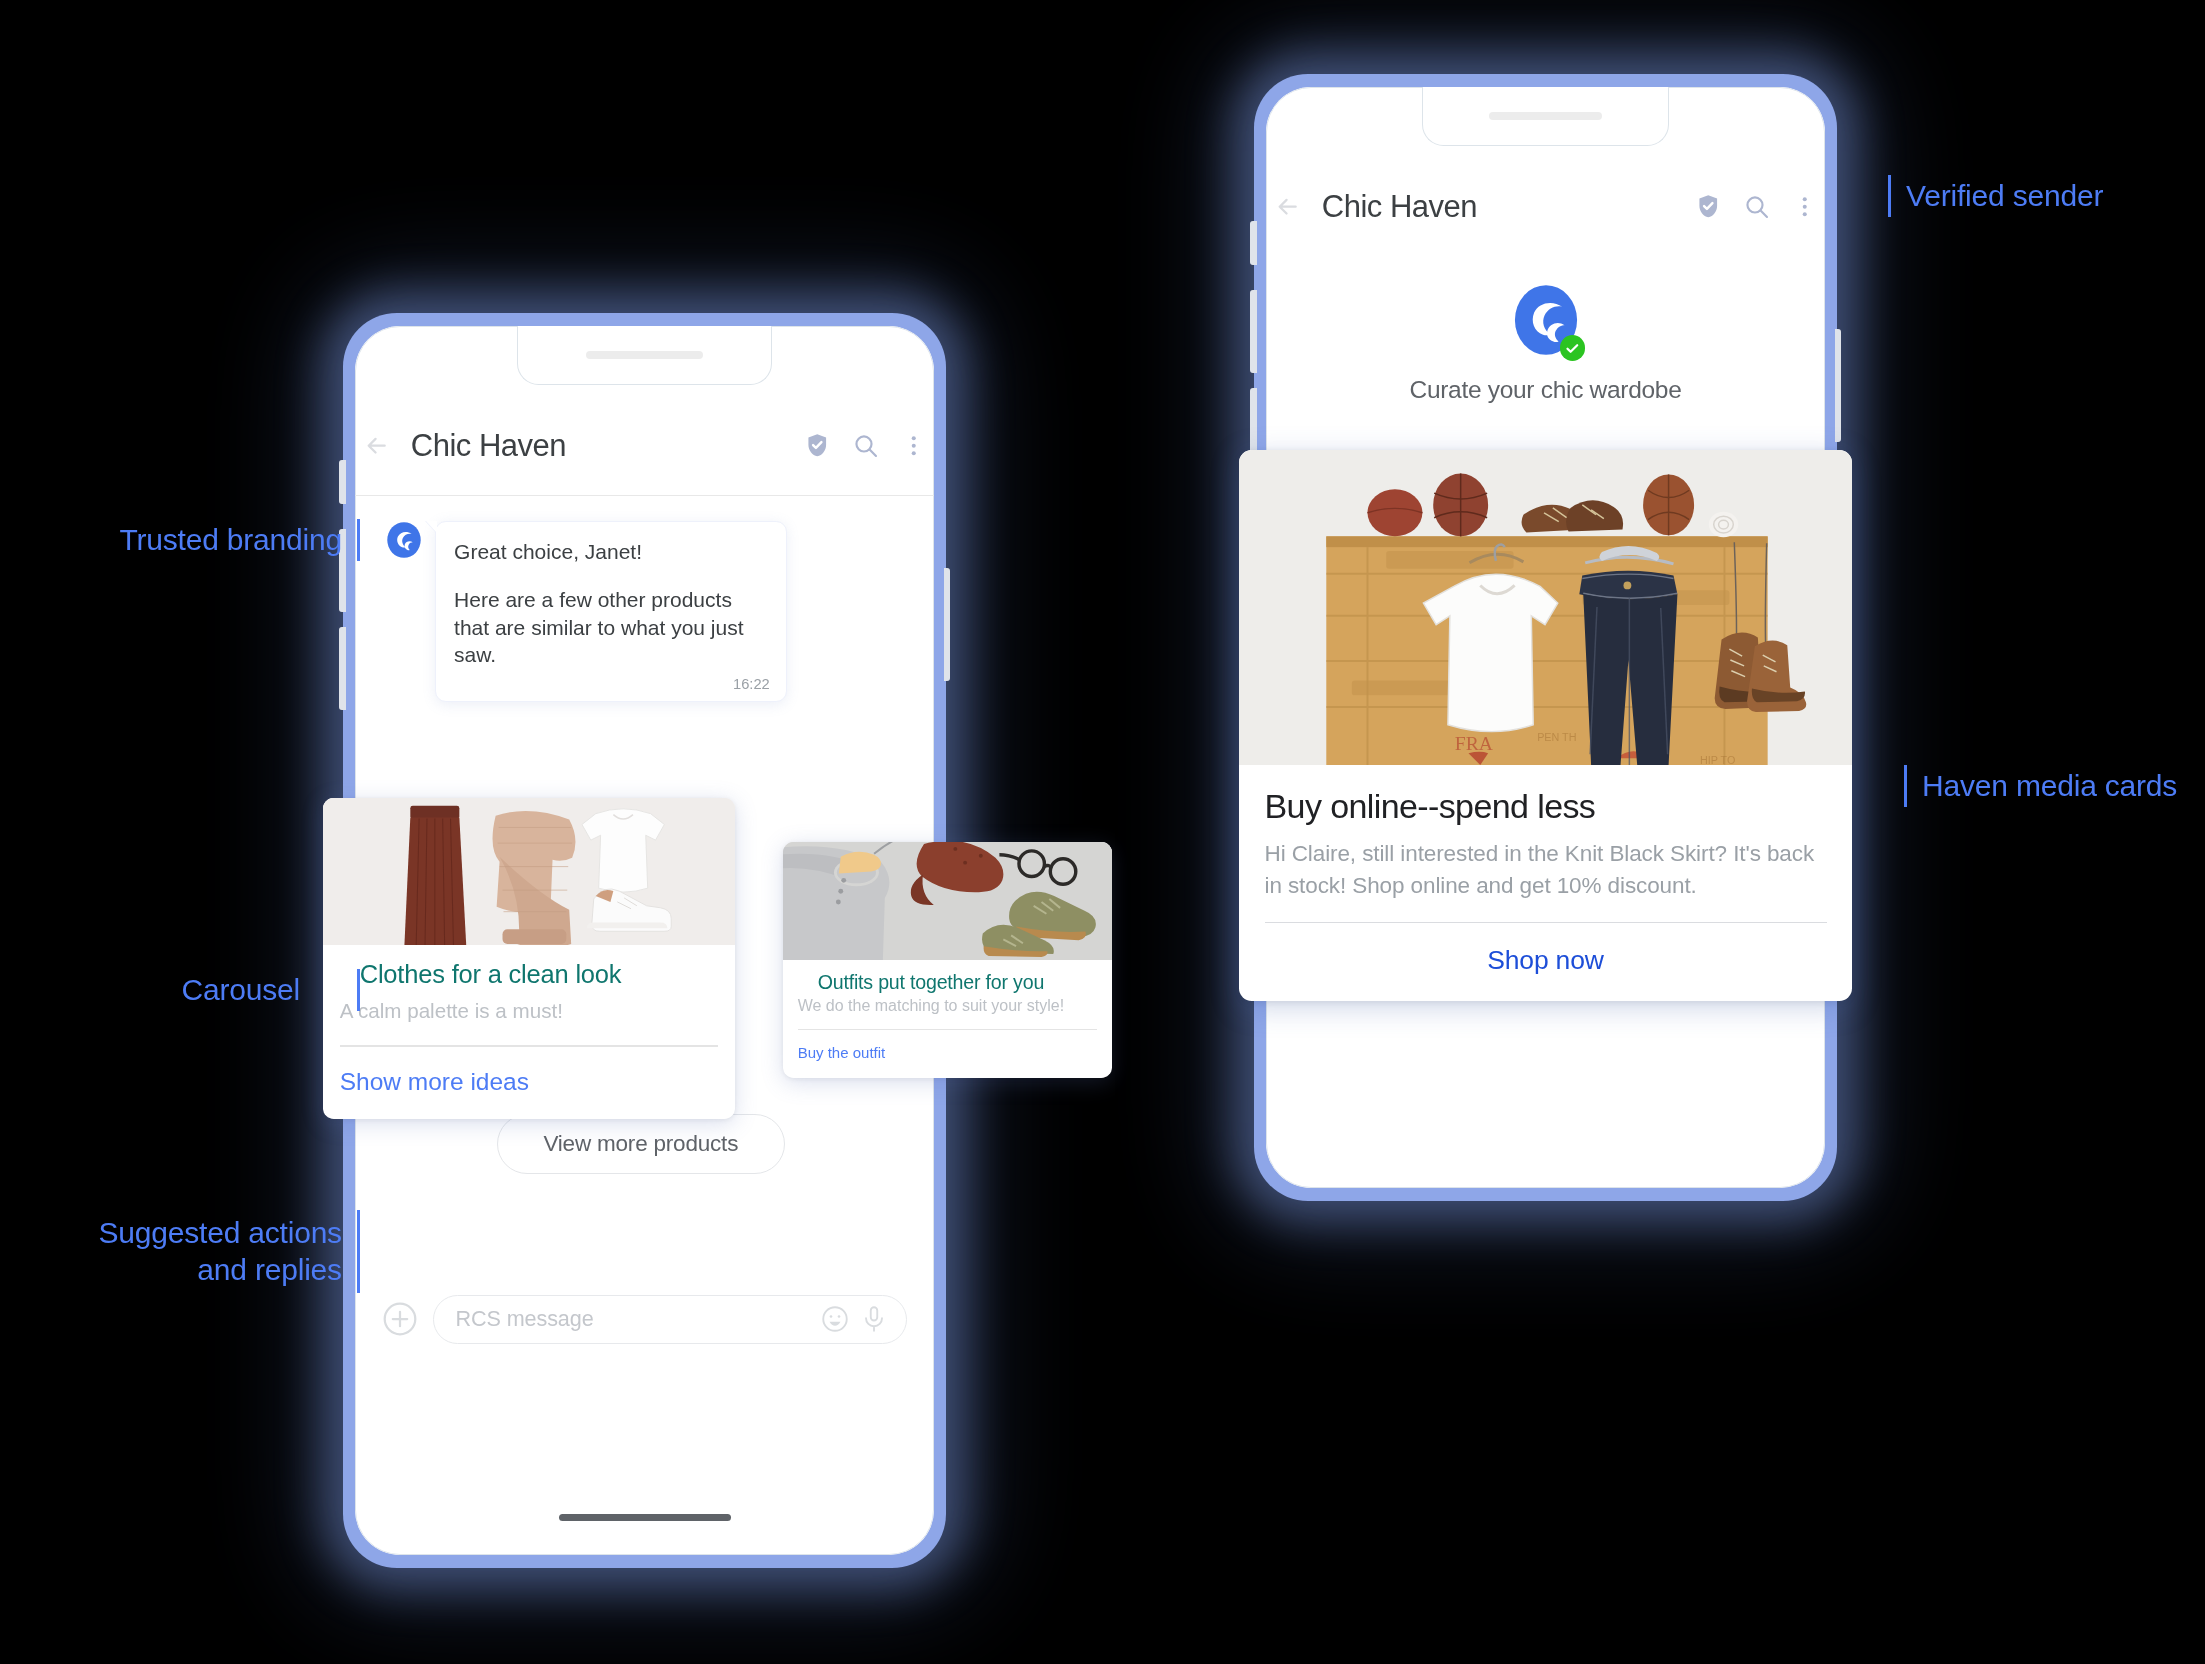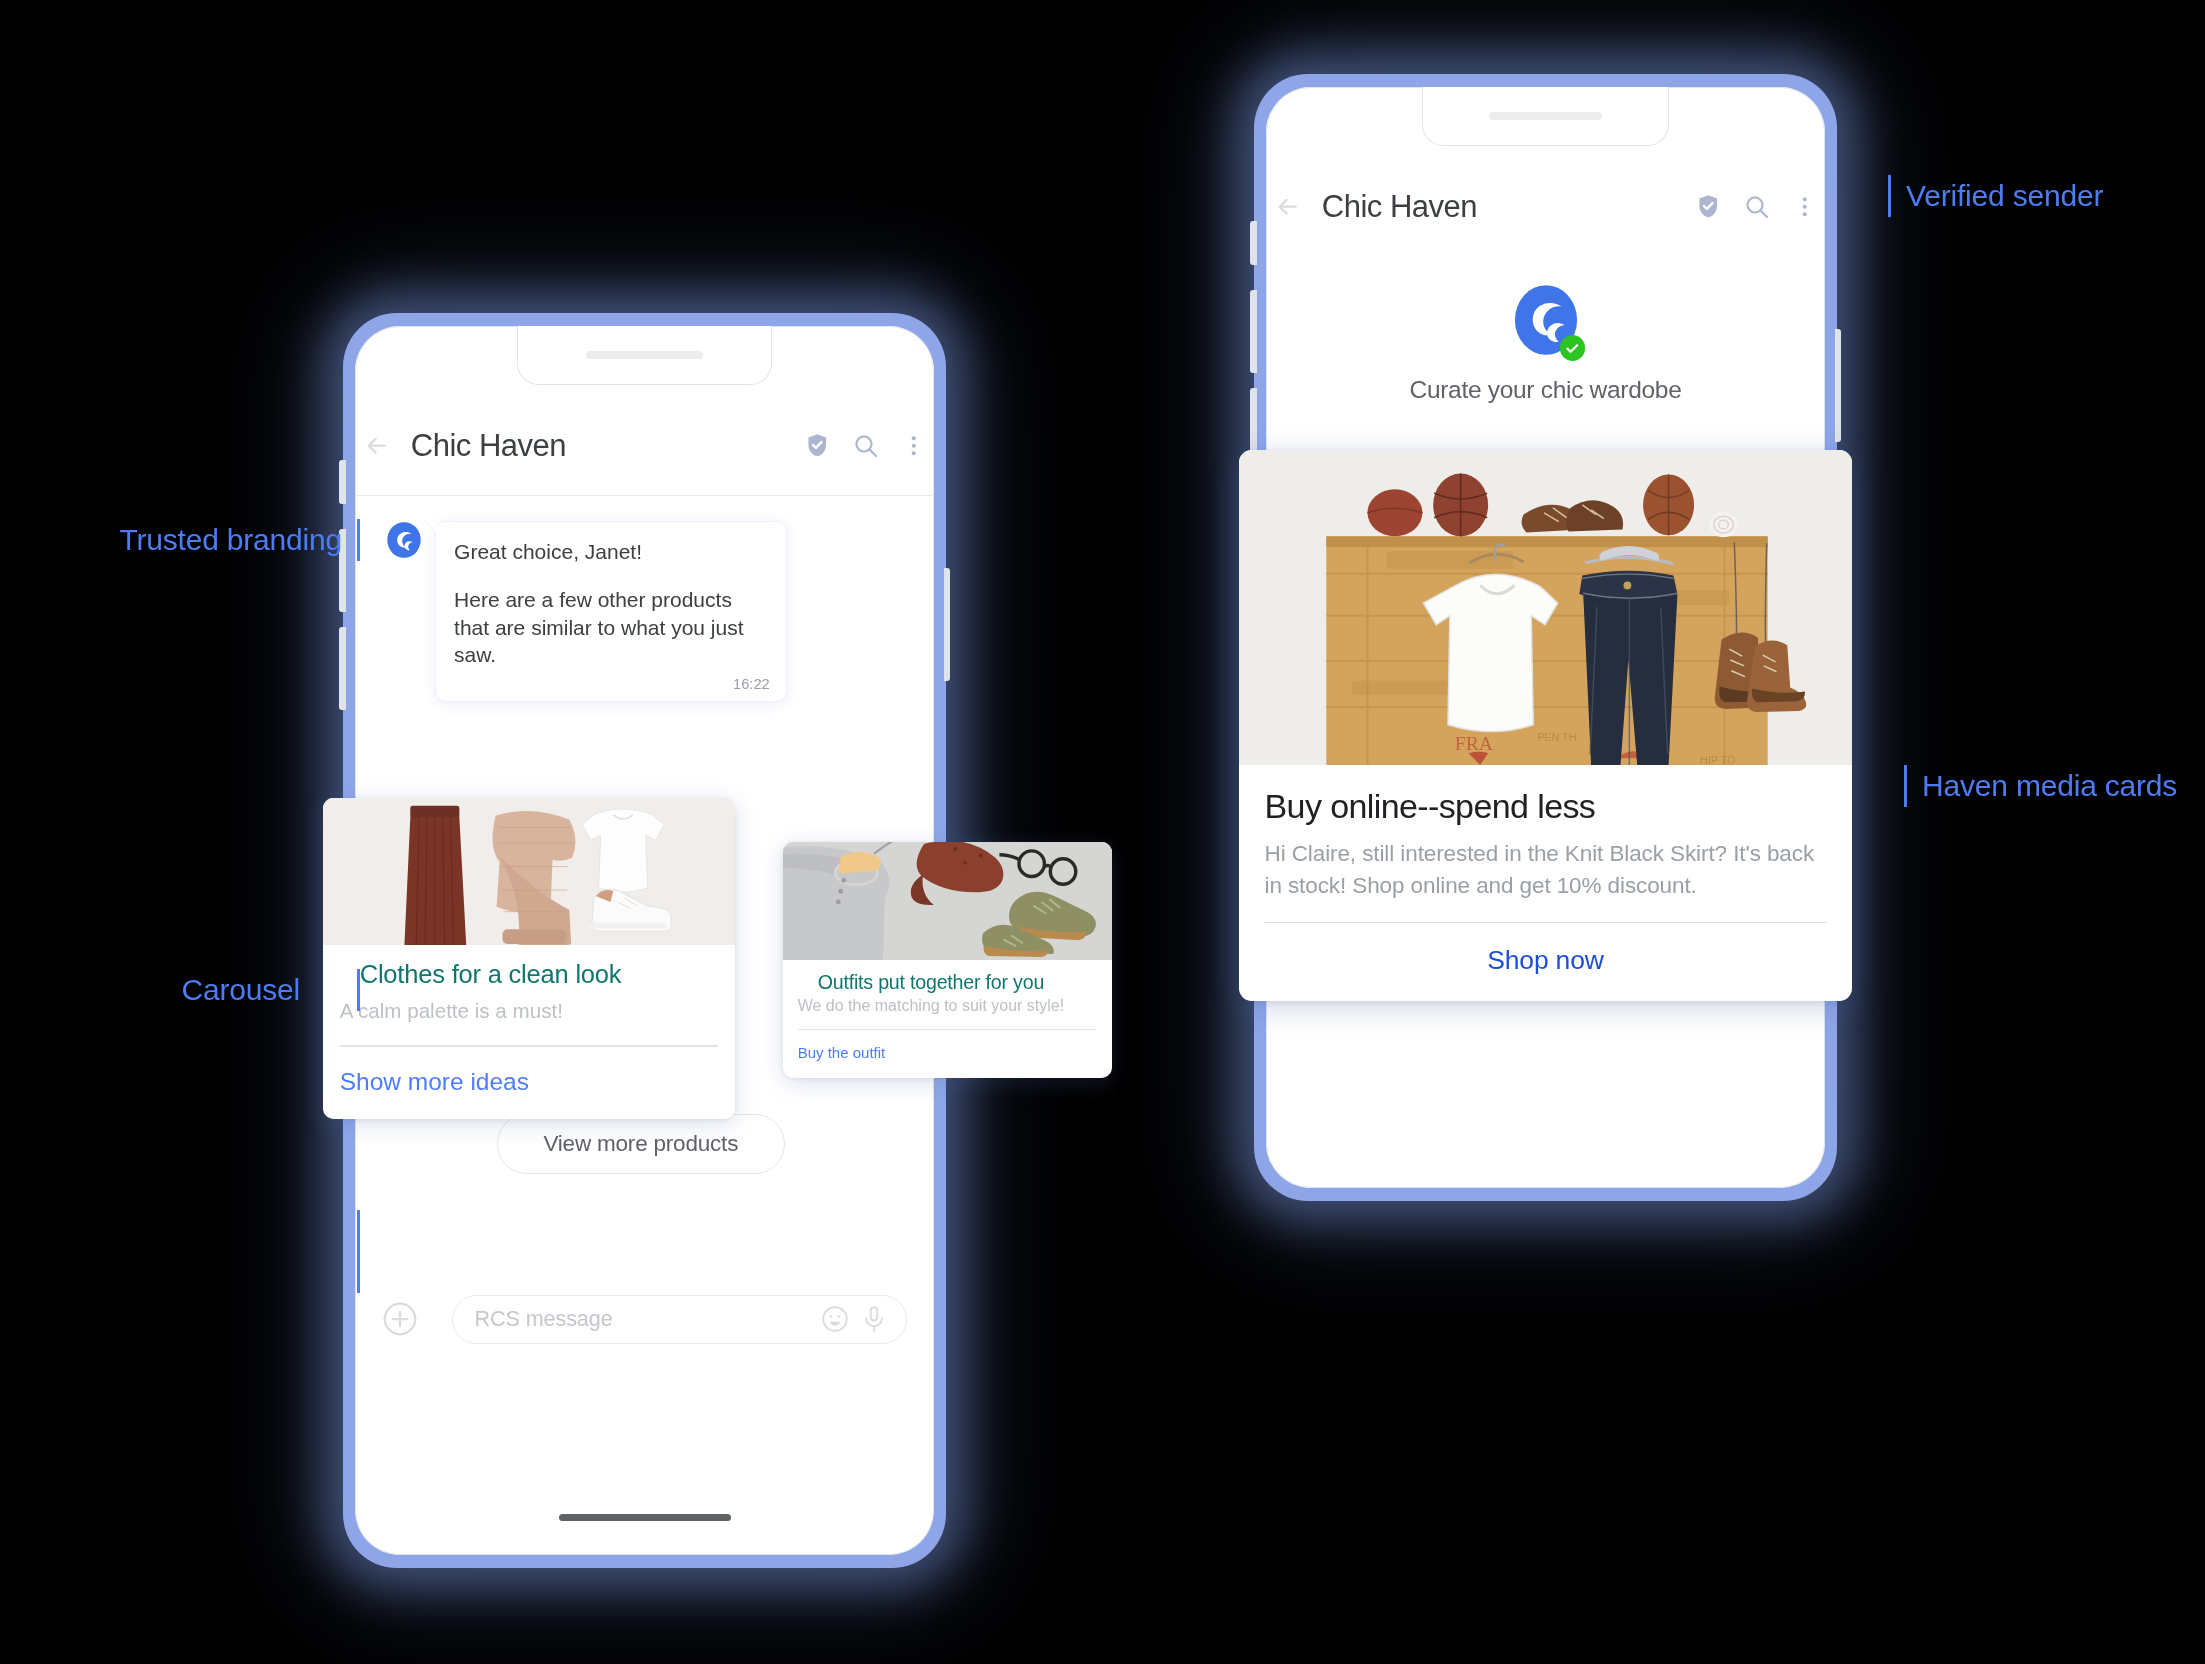--- a/index.html
+++ b/index.html
@@ -125,21 +125,21 @@
   
   .chip {
     position:absolute;
     border:1.5px solid #e4e6e9; border-radius:34px;
     background:#fff; color:#5f6368;
     display:flex; align-items:center; justify-content:center;
     font-size:22.5px; letter-spacing:-0.2px;
   }
 
   
-  .composer { position:absolute; display:flex; align-items:center;gap:19px; }
+  .composer { position:absolute; display:flex; align-items:center; }
   .plus-btn { width:36px; height:36px; flex:0 0 auto; }
   .input-pill {
     flex:1; height:49px; margin-left:14.7px;
     border:1.5px solid #e7e9ec; border-radius:25.5px;
     display:flex; align-items:center; padding:0 16.7px 0 21.6px;
   }
   .input-pill .ph { flex:1; font-size:21.6px; color:#c4c7cc; letter-spacing:-0.1px; }
   .input-pill .ic { width:30px; height:30px; margin-left:8.8px; }
   .home-ind {
     position:absolute; height:7.4px; background:#5f6368; border-radius:4.9px;
@@ -545,20 +545,24 @@
     <span class="txt">Trusted branding</span>
     <span class="bar"></span>
   </div>
 
   <div class="anno left" style="left:0; top:969px; width:323px; height:42px;gap:42px;">
     <span class="txt">Carousel</span>
     <span class="bar"></span>
   </div>
 
   <div class="anno left" style="left:0; top:1210px; width:323px; height:83px; align-items:stretch;">
+    <span class="txt" style="align-self:center;">
+      <span style="display:block;">Suggested actions</span>
+      <span style="display:block;">and replies</span>
+    </span>
     <span class="bar"></span>
   </div>
 
   <div class="anno right" style="left:1888px; top:175px; height:42px;">
     <span class="bar"></span>
     <span class="txt">Verified sender</span>
   </div>
 
   <div class="anno right" style="left:1904px; top:765px; height:42px;">
     <span class="bar"></span>

